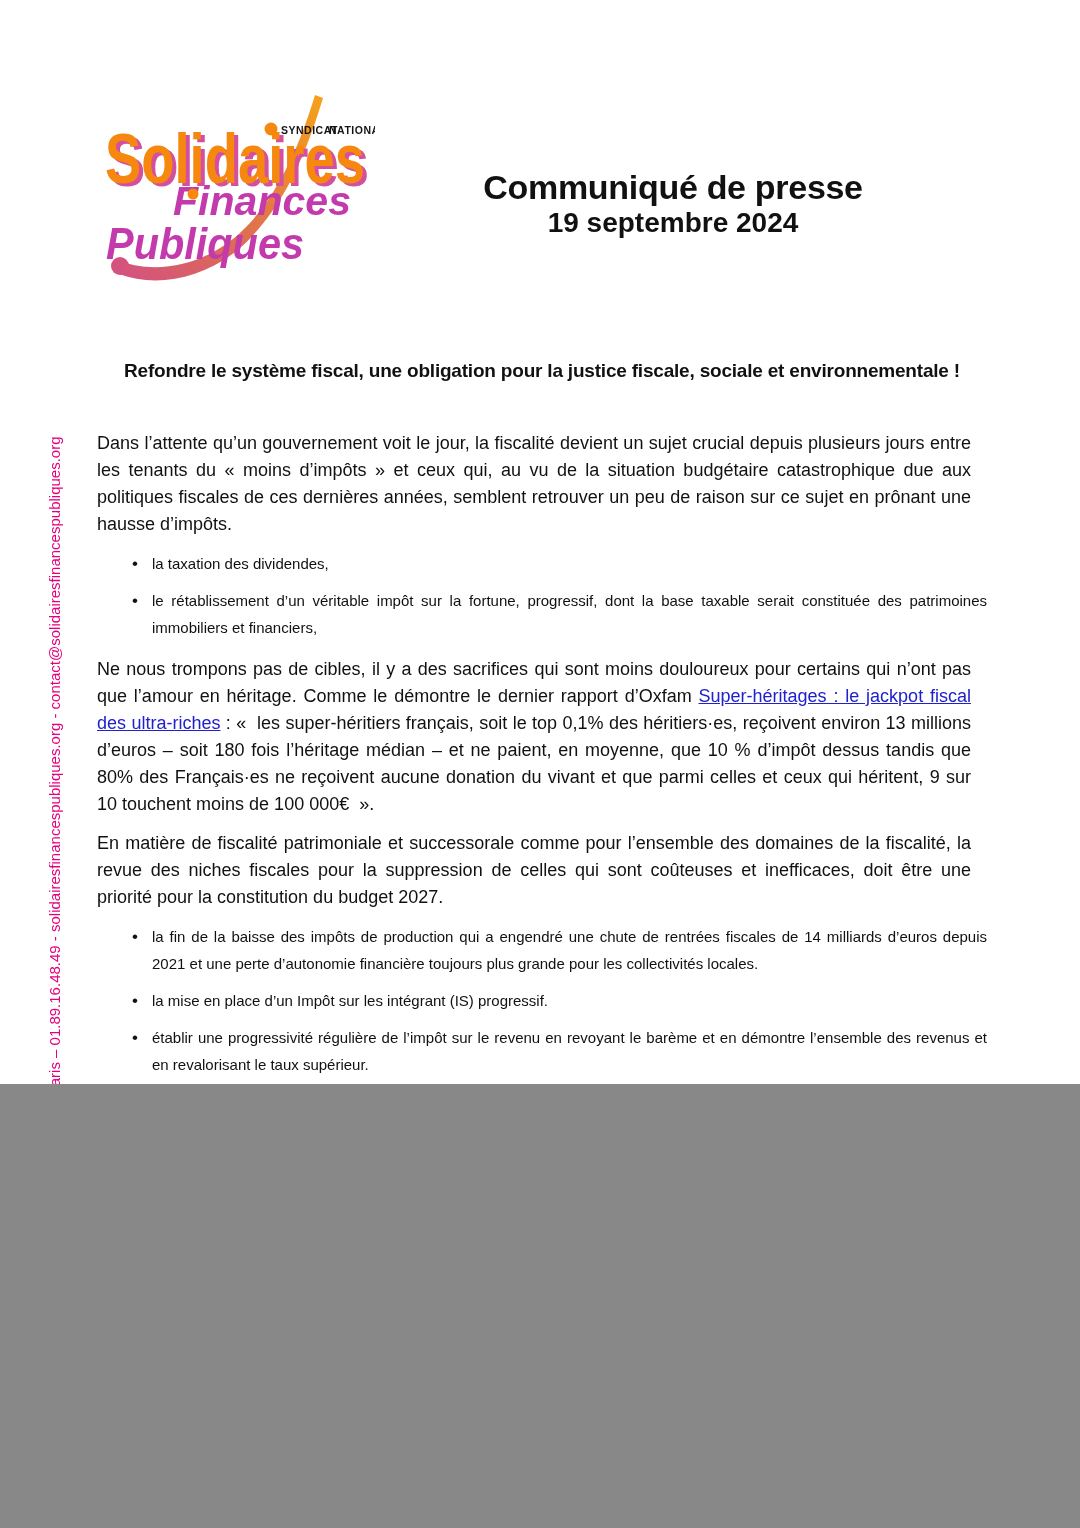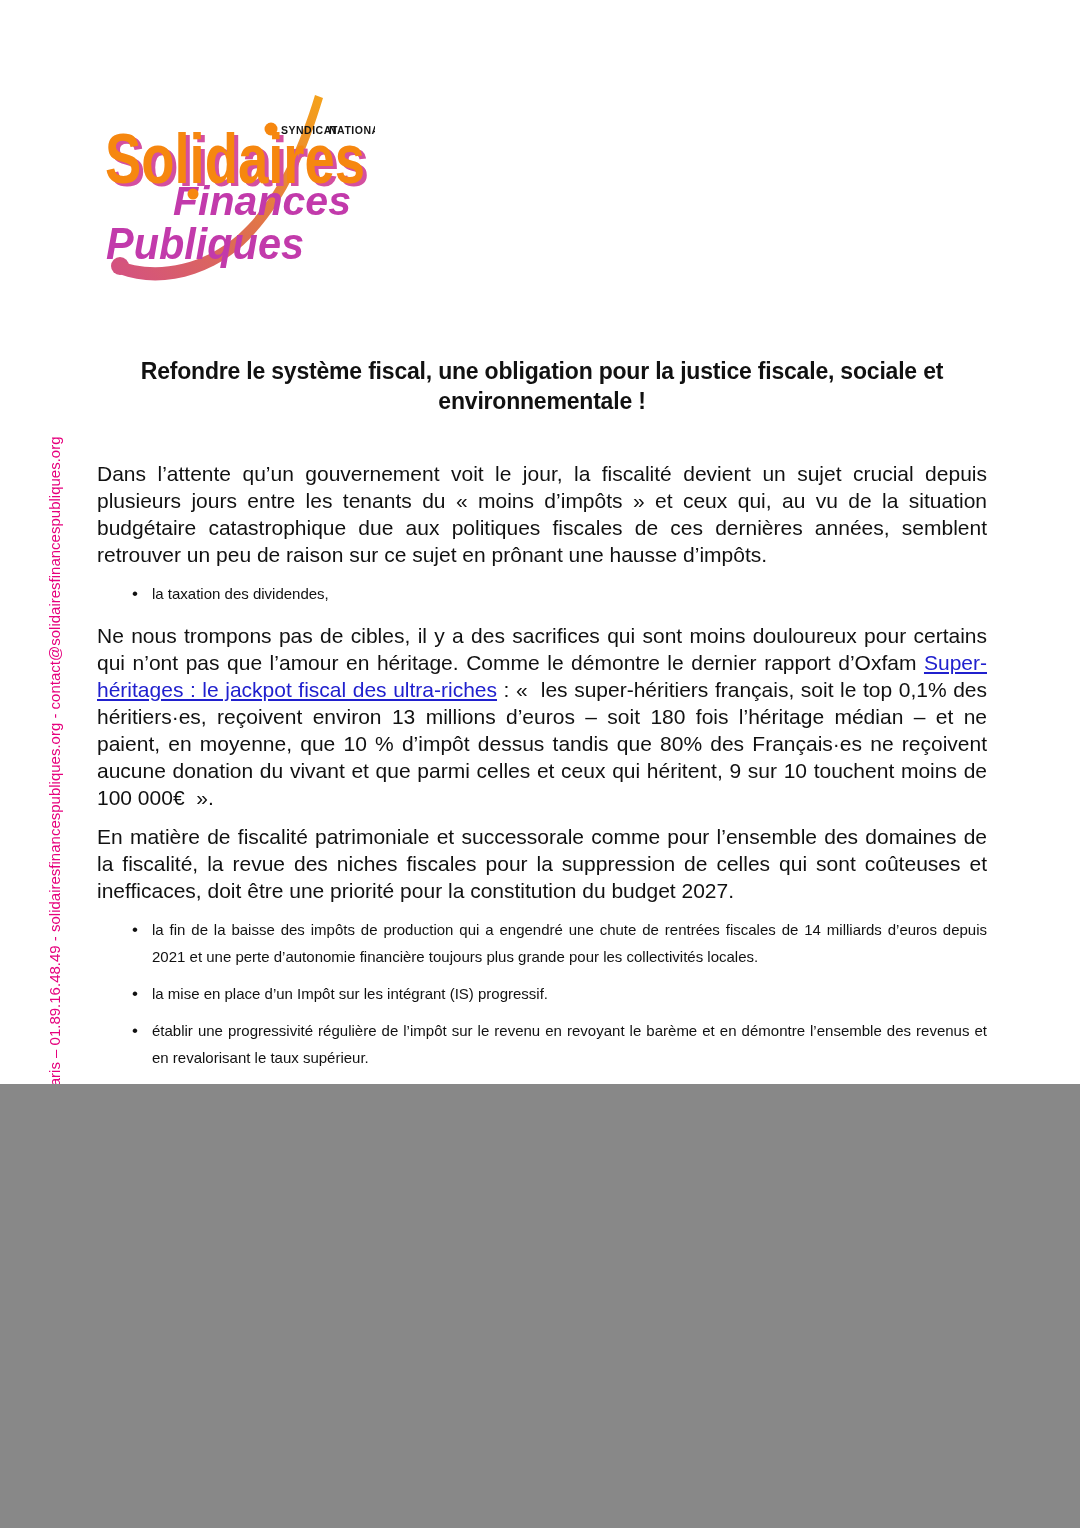--- a/index.html
+++ b/index.html
@@ -32,26 +32,26 @@
     width:1000px; height:22px;
     transform-origin:0 0; transform:rotate(-90deg);
     font-size:15px; line-height:22px;
     color:#E6007D; white-space:nowrap;
   }
 
   
   .content { position:absolute; left:97px; top:356px; width:890px; }
   .content h1 {
     margin:0 0 44px 0;
-    font-size:23px; line-height:30px; font-weight:bold;
+    font-size:19px; line-height:30px; font-weight:bold;
     text-align:center; letter-spacing:-0.2px;
   }
   .content p {
-    margin:0 0 12px 0;
-    font-size:21px; line-height:27px;
+    margin:0 16px 12px 0;
+    font-size:18px; line-height:27px;
     text-align:justify;
   }
   .content ul { margin:4px 0 15px 0; padding:0 0 0 55px; list-style:none; }
   .content li {
     position:relative;
     margin:0 0 10px 0;
     font-size:15px; line-height:27px;
     text-align:justify;
   }
   .content li::before {
@@ -81,33 +81,38 @@
     <text class="lg-solidaires-shadow" x="6" y="93" font-size="70" textLength="260" lengthAdjust="spacingAndGlyphs">Solidaires</text>
     <text class="lg-solidaires" x="2" y="90" font-size="70" textLength="260" lengthAdjust="spacingAndGlyphs">Solidaires</text>
     <text class="lg-script" x="70" y="122" font-size="40" textLength="178" lengthAdjust="spacingAndGlyphs">Finances</text>
     <text class="lg-script" x="3" y="166" font-size="44" textLength="198" lengthAdjust="spacingAndGlyphs">Publiques</text>
     <circle cx="90" cy="101" r="5.5" fill="#F6870F"></circle>
     <circle cx="168" cy="36" r="6.5" fill="#F6870F"></circle>
     <text class="lg-tagline" x="178" y="41">SYNDICAT</text>
     <text class="lg-tagline" x="226" y="41">NATIONAL</text>
   </svg>
 
+  <header class="masthead">
+    <div class="doc-title">Communiqué de presse</div>
+    <div class="doc-date">19 septembre 2024</div>
+  </header>
 
   <div class="sidebar-rotated">
     <span>boîte 29 - 80 rue de montreuil 75011 Paris – 01.89.16.48.49 - solidairesfinancespubliques.org - contact@solidairesfinancespubliques.org</span>
   </div>
 
   <main class="content">
     <h1>Refondre le système fiscal, une obligation pour la justice fiscale, sociale et environnementale !</h1>
 
     <p>Dans l’attente qu’un gouvernement voit le jour, la fiscalité devient un sujet crucial depuis plusieurs jours entre les tenants du «&nbsp;moins d’impôts&nbsp;» et ceux qui, au vu de la situation budgétaire catastrophique due aux politiques fiscales de ces dernières années, semblent retrouver un peu de raison sur ce sujet en prônant une hausse d’impôts.</p>
 
 
     <ul>
       <li>la taxation des dividendes,</li>
+      <li>le rétablissement d’un véritable impôt sur la fortune, progressif, dont la base taxable serait constituée des patrimoines immobiliers et financiers,</li>
     </ul>
 
     <p>
       <span>Ne nous trompons pas de cibles, il y a des sacrifices qui sont moins douloureux pour certains qui n’ont pas que l’amour en héritage. Comme le démontre le dernier rapport d’Oxfam </span><a class="doc-link">Super-héritages : le jackpot fiscal des ultra-riches</a><span> : «&nbsp; les super-héritiers français, soit le top 0,1% des héritiers·es, reçoivent environ 13 millions d’euros – soit 180 fois l’héritage médian – et ne paient, en moyenne, que 10 % d’impôt dessus tandis que 80% des Français·es ne reçoivent aucune donation du vivant et que parmi celles et ceux qui héritent, 9 sur 10 touchent moins de 100&nbsp;000€ &nbsp;».</span>
     </p>
 
     <p>En matière de fiscalité patrimoniale et successorale comme pour l’ensemble des domaines de la fiscalité, la revue des niches fiscales pour la suppression de celles qui sont coûteuses et inefficaces, doit être une priorité pour la constitution du budget 2027.</p>
 
 
     <ul>

